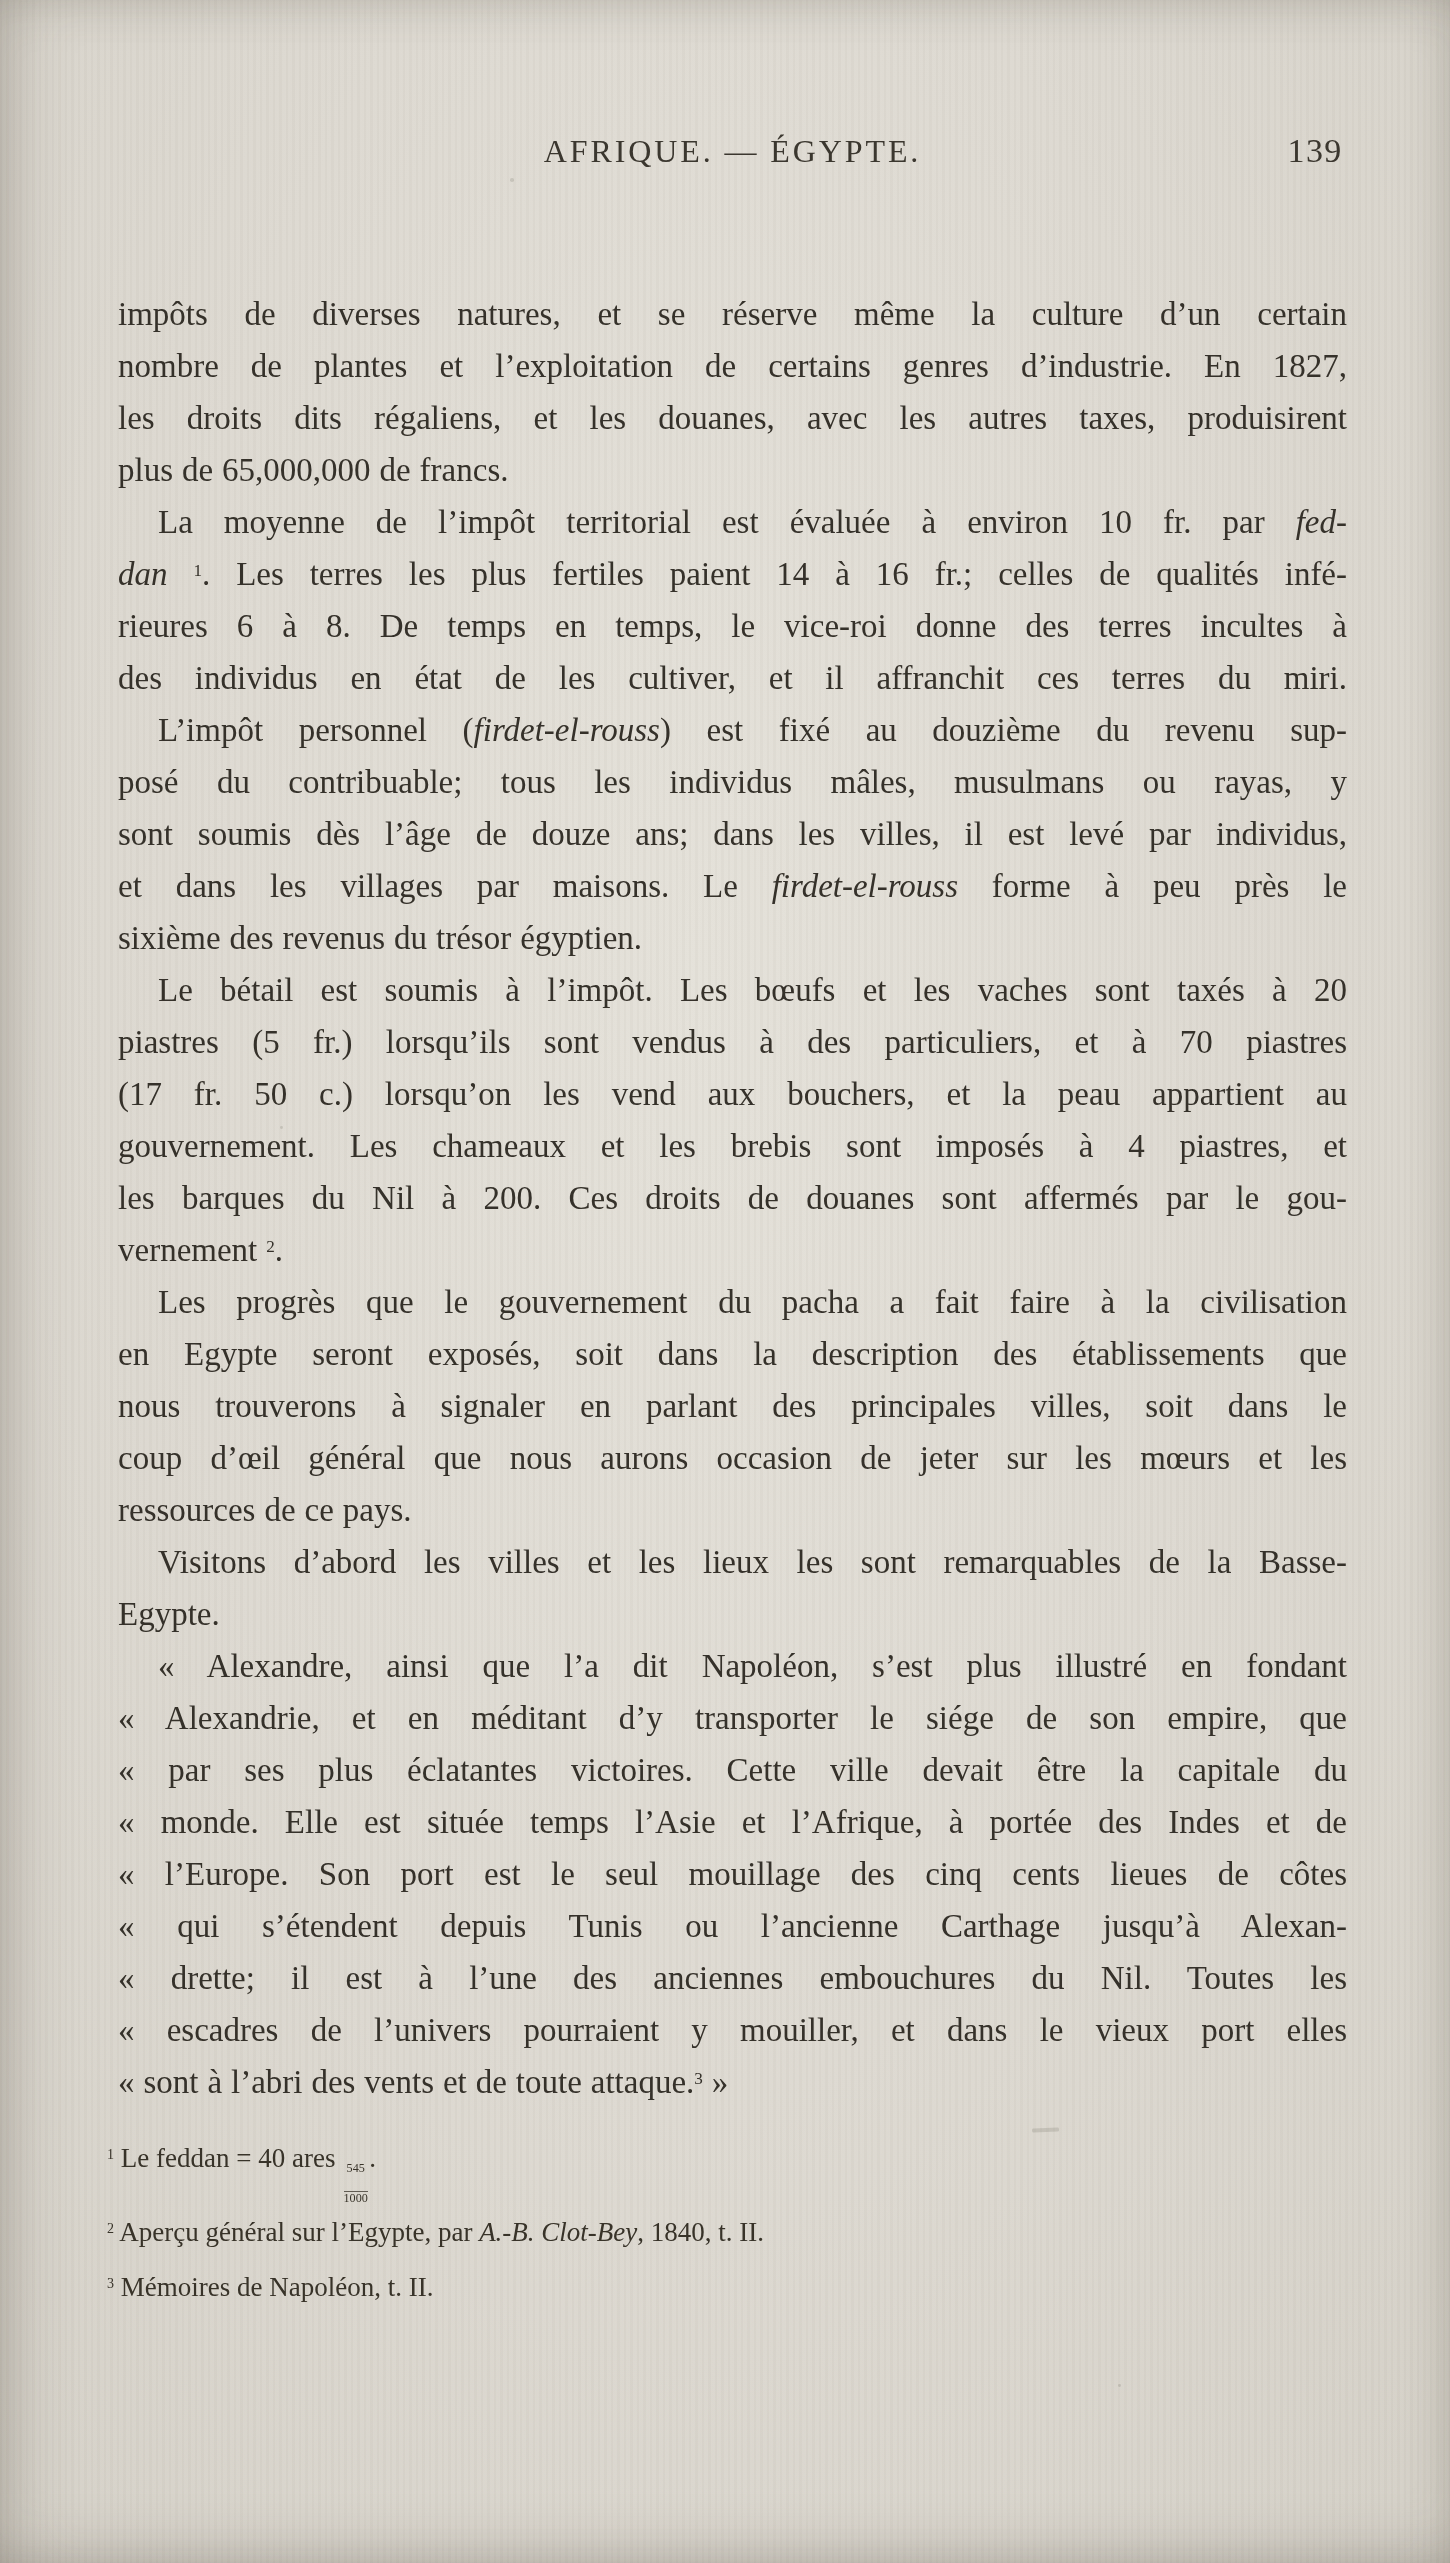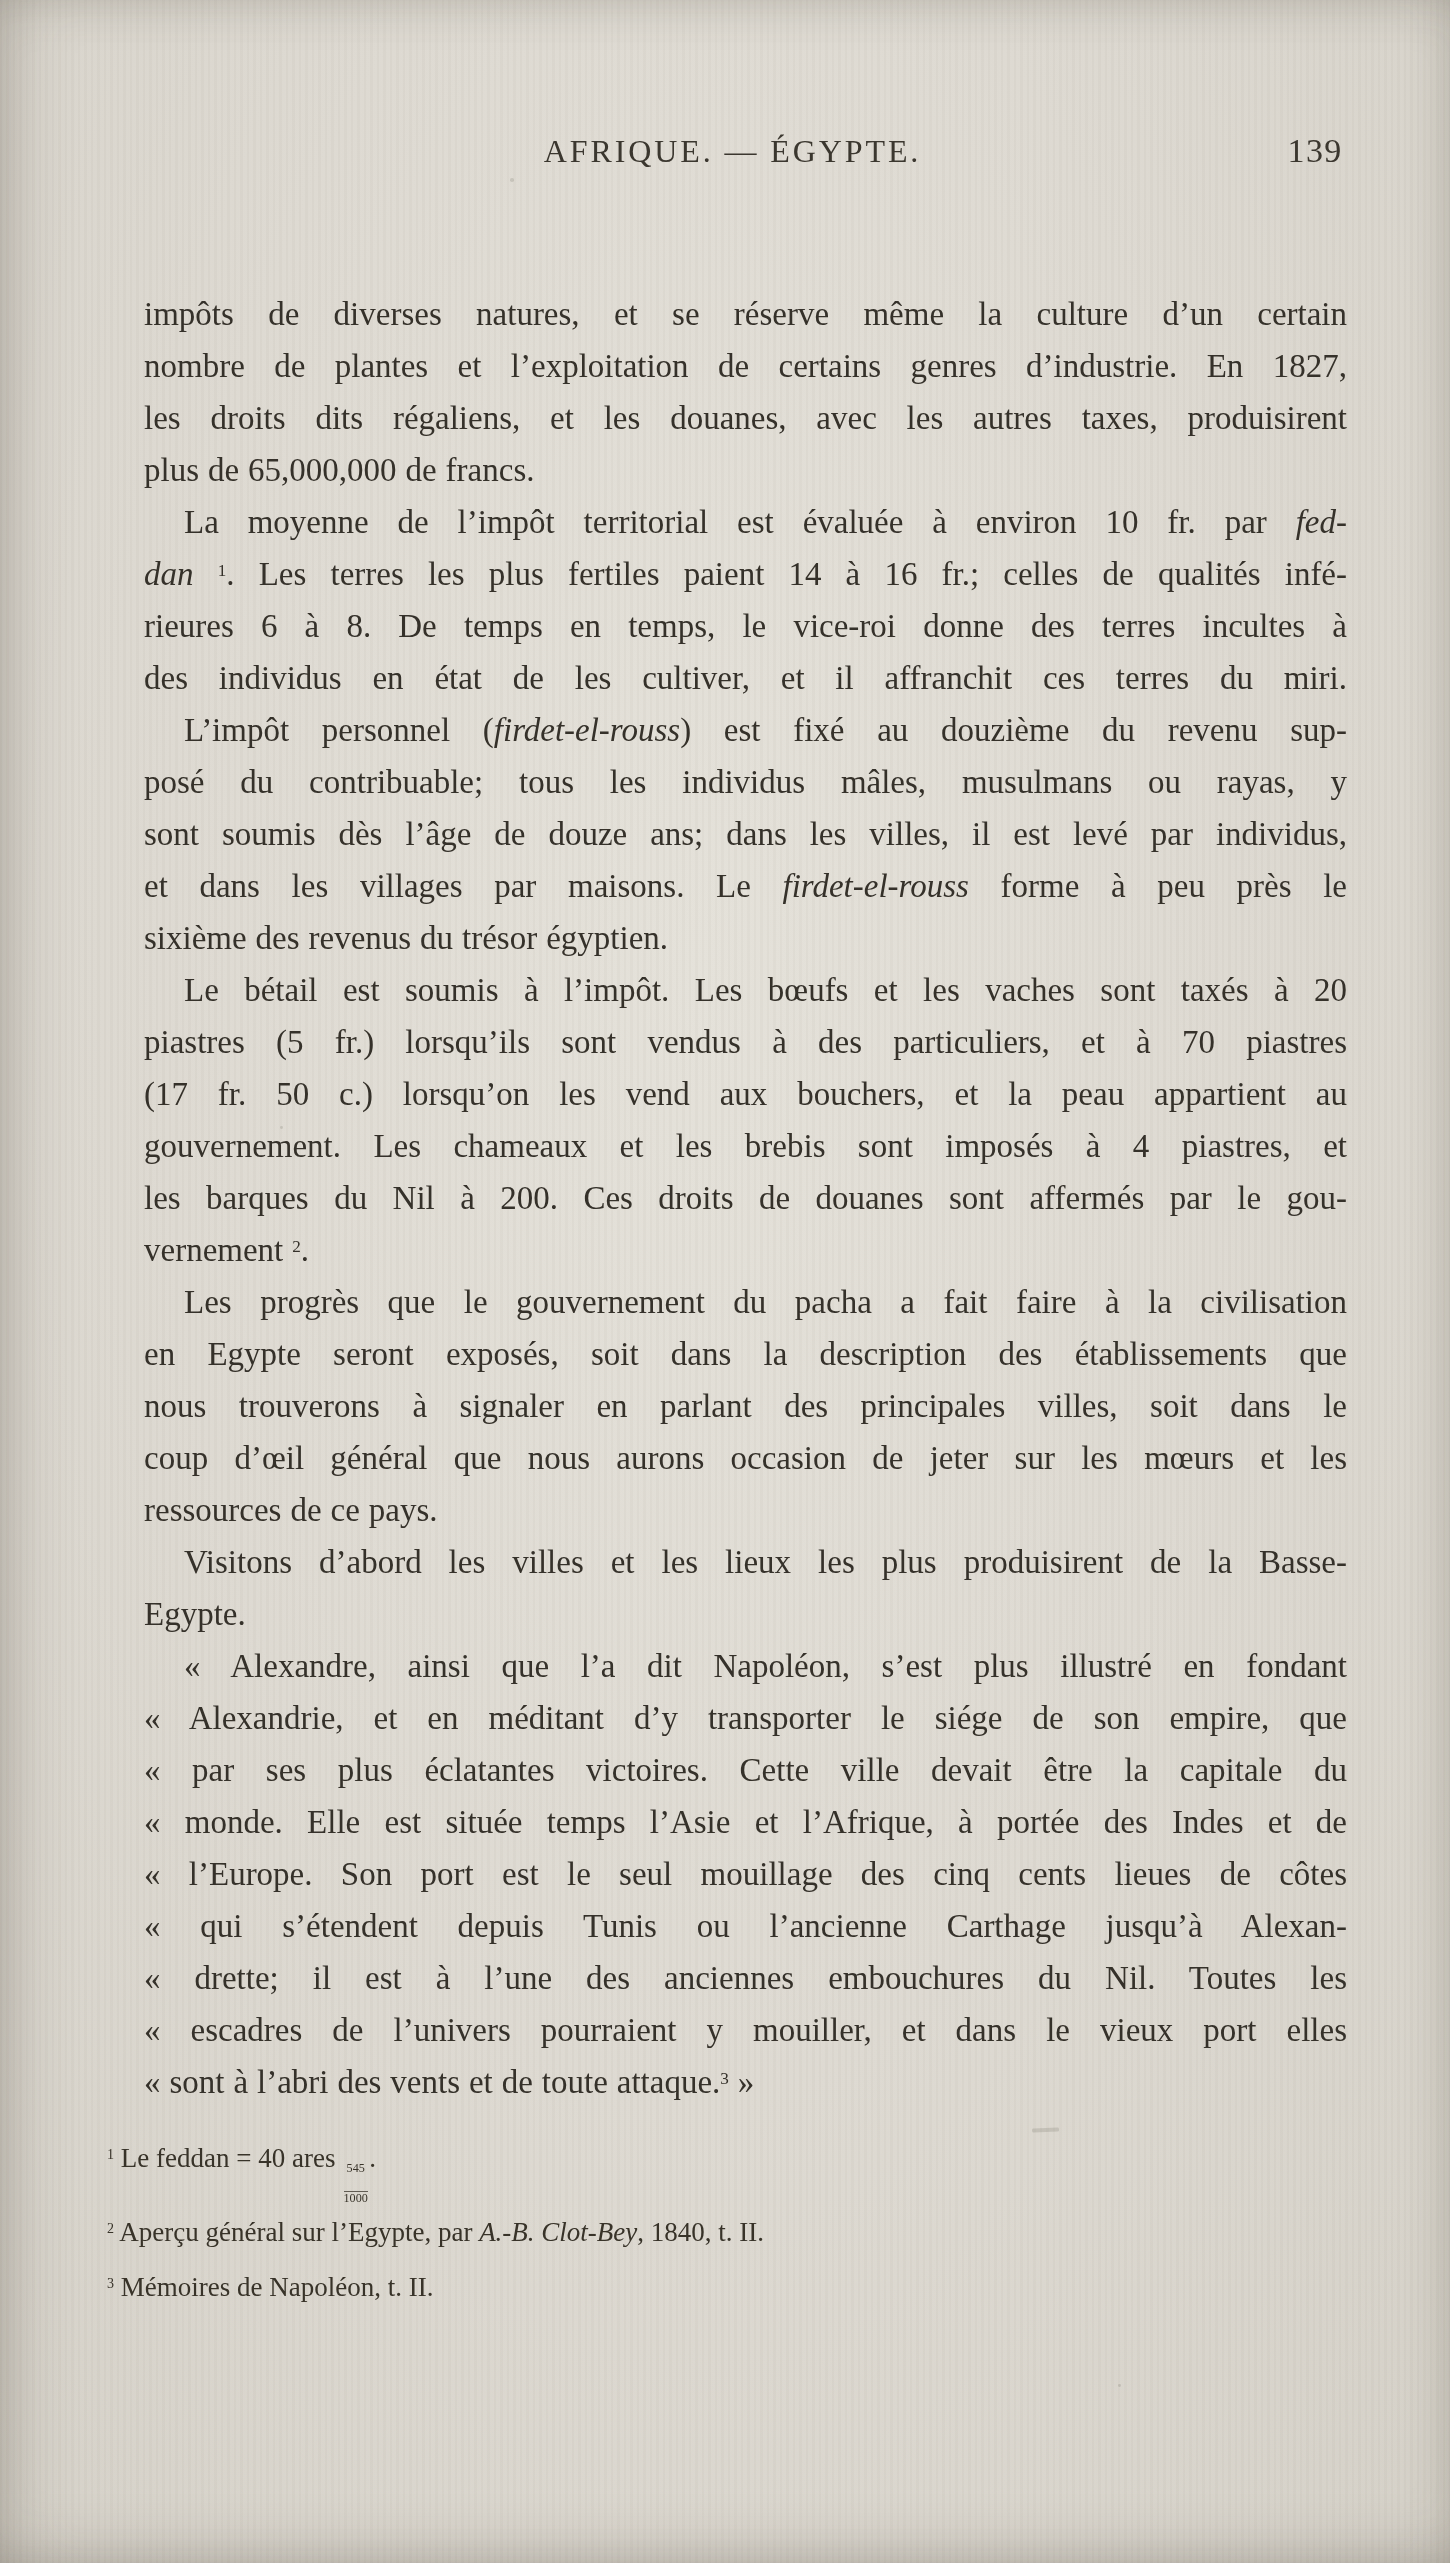--- a/index.html
+++ b/index.html
@@ -62,21 +62,20 @@
     left: 118px;
     width: 1229px;
     font-size: 33px;
     line-height: 52px;
   }
   .line {
     height: 52px;
     text-align: justify;
     text-align-last: justify;
     word-spacing: 0.7px;
-    margin-left: 26px;
   }
   .line.indent { text-indent: 40px; }
   .line.last { text-align-last: left; }
   .line sup, .footnote sup {
     font-size: 0.52em;
     line-height: 0;
     vertical-align: 0.55em;
     letter-spacing: 0;
   }
   .line i { font-style: italic; }
@@ -138,21 +137,21 @@
       <div class="line">piastres (5 fr.) lorsqu’ils sont vendus à des particuliers, et à 70 piastres</div>
       <div class="line">(17 fr. 50 c.) lorsqu’on les vend aux bouchers, et la peau appartient au</div>
       <div class="line">gouvernement. Les chameaux et les brebis sont imposés à 4 piastres, et</div>
       <div class="line">les barques du Nil à 200. Ces droits de douanes sont affermés par le gou-</div>
       <div class="line last">vernement <sup>2</sup>.</div>
       <div class="line indent">Les progrès que le gouvernement du pacha a fait faire à la civilisation</div>
       <div class="line">en Egypte seront exposés, soit dans la description des établissements que</div>
       <div class="line">nous trouverons à signaler en parlant des principales villes, soit dans le</div>
       <div class="line">coup d’œil général que nous aurons occasion de jeter sur les mœurs et les</div>
       <div class="line last">ressources de ce pays.</div>
-      <div class="line indent">Visitons d’abord les villes et les lieux les plus produisirent de la Basse-</div>
+      <div class="line indent">Visitons d’abord les villes et les lieux les sont remarquables de la Basse-</div>
       <div class="line last">Egypte.</div>
       <div class="line indent">« Alexandre, ainsi que l’a dit Napoléon, s’est plus illustré en fondant</div>
       <div class="line">« Alexandrie, et en méditant d’y transporter le siége de son empire, que</div>
       <div class="line">« par ses plus éclatantes victoires. Cette ville devait être la capitale du</div>
       <div class="line">« monde. Elle est située temps l’Asie et l’Afrique, à portée des Indes et de</div>
       <div class="line">« l’Europe. Son port est le seul mouillage des cinq cents lieues de côtes</div>
       <div class="line">« qui s’étendent depuis Tunis ou l’ancienne Carthage jusqu’à Alexan-</div>
       <div class="line">« drette; il est à l’une des anciennes embouchures du Nil. Toutes les</div>
       <div class="line">« escadres de l’univers pourraient y mouiller, et dans le vieux port elles</div>
       <div class="line last">« sont à l’abri des vents et de toute attaque.<sup>3</sup> »</div>

